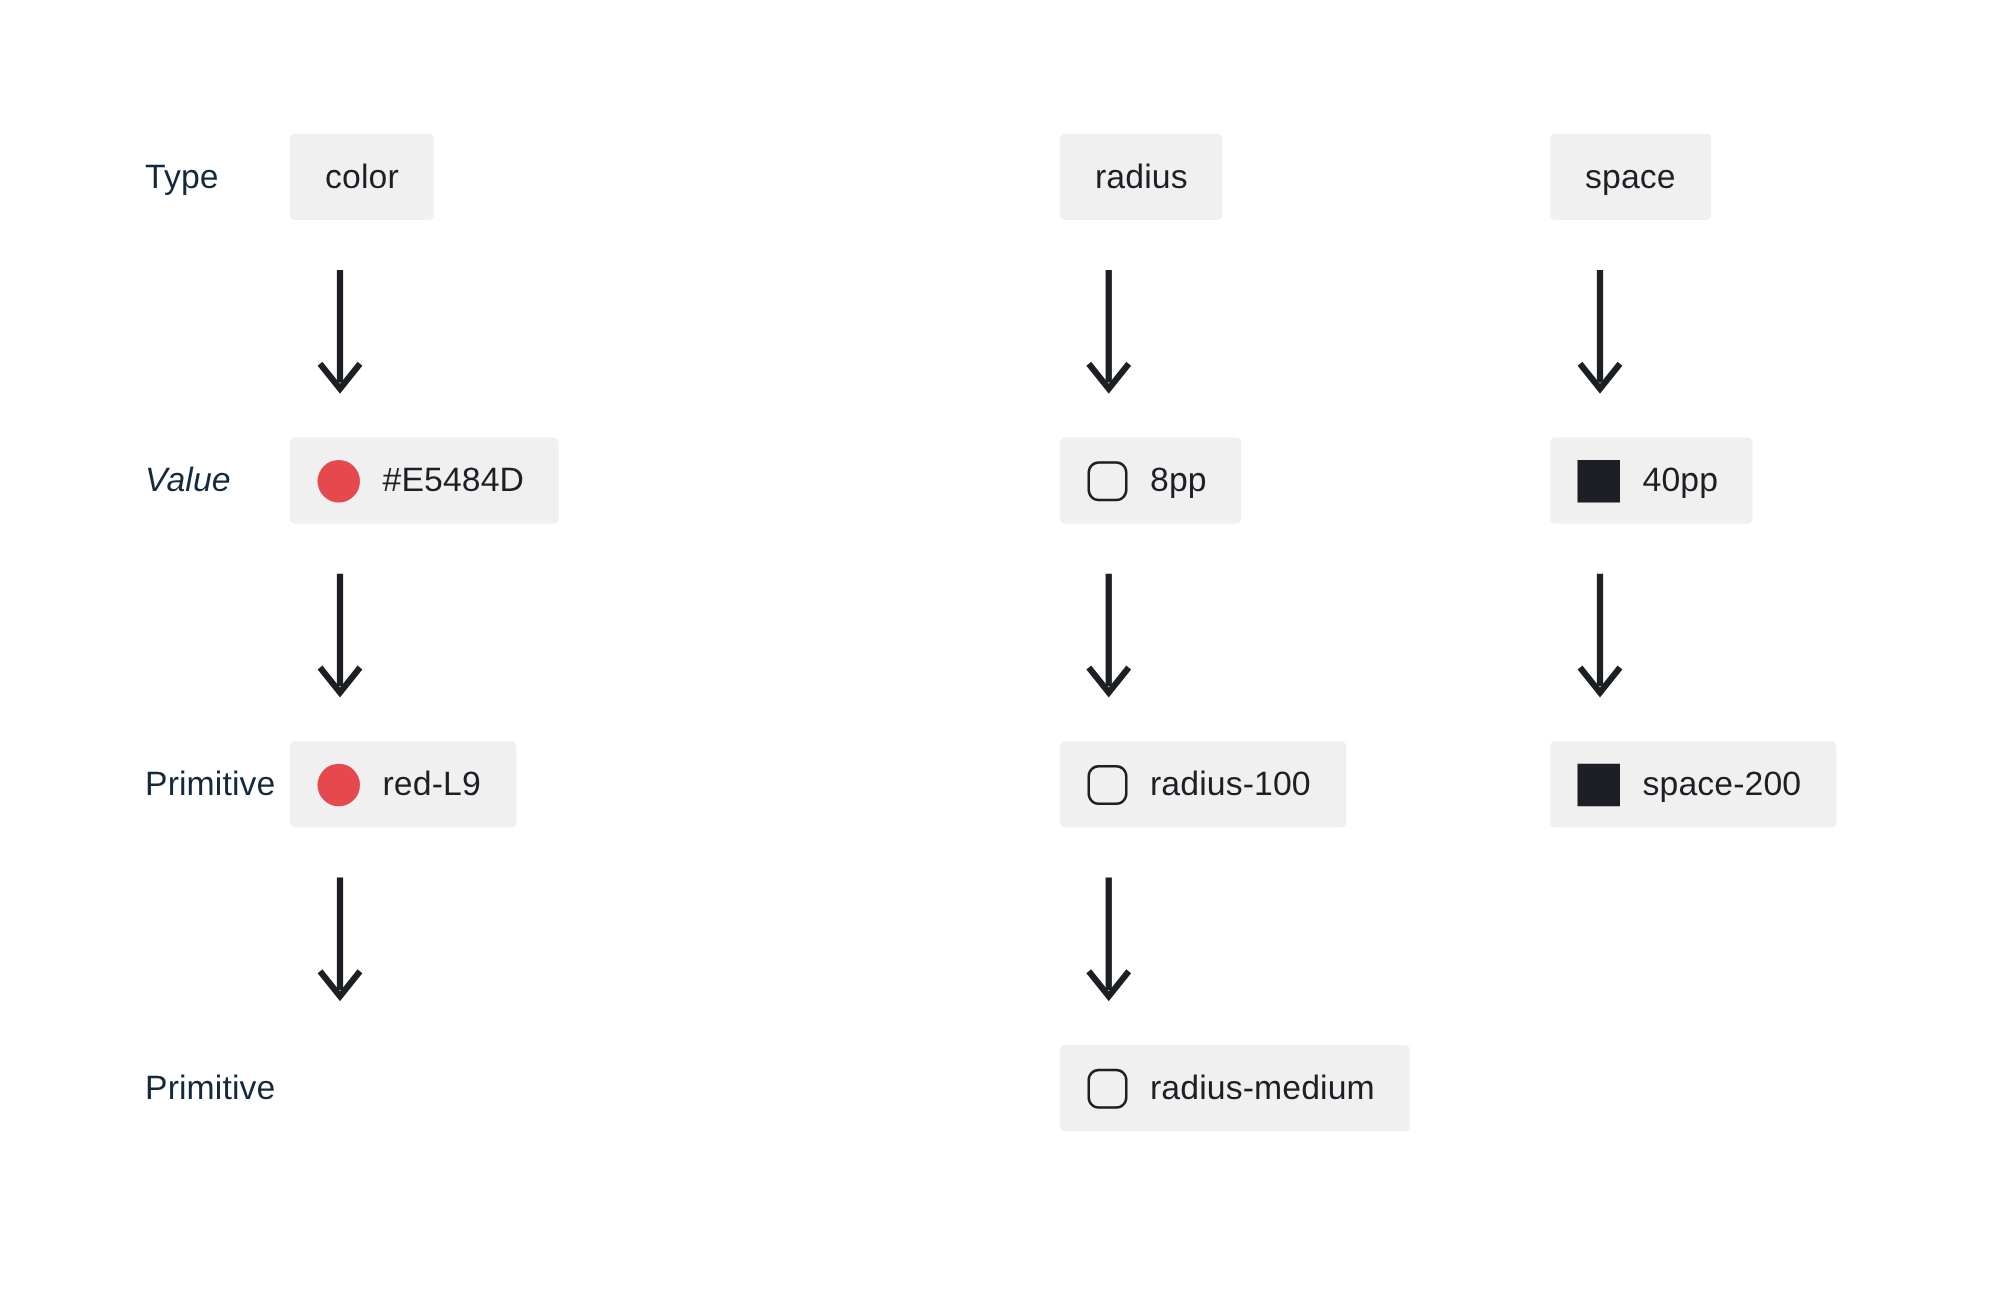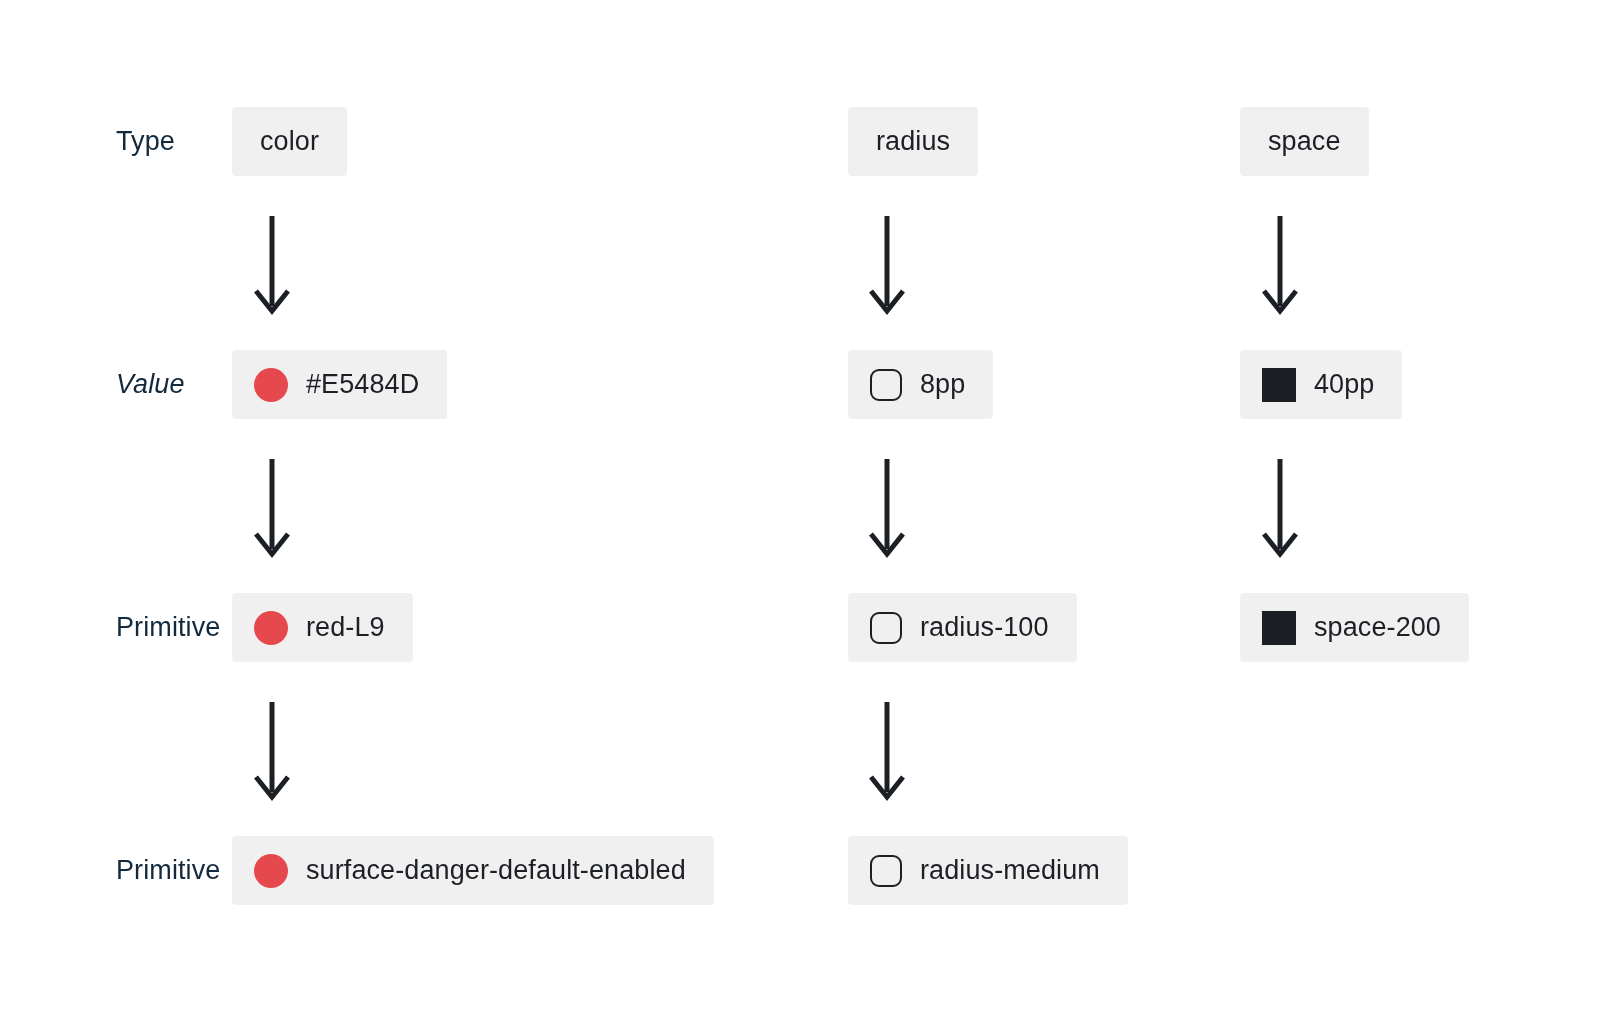--- a/index.html
+++ b/index.html
@@ -128,24 +128,20 @@
     <span class="pill-label">red-L9</span>
   </div>
 
   <div class="arrow" style="left:249px; top:700px;">
     <svg width="46" height="104" viewBox="0 0 46 104" fill="none">
       <path d="M23 2 L23 92" stroke="#1C1F24" stroke-width="5" stroke-linecap="butt"></path>
       <path d="M7 77 L23 97 L39 77" stroke="#1C1F24" stroke-width="5" fill="none" stroke-linecap="butt" stroke-linejoin="miter"></path>
     </svg>
   </div>
 
-  <div class="pill with-swatch" style="left:232px; top:836px;">
-    <span class="swatch swatch-circle" style="background:#E5484D;"></span>
-    <span class="pill-label">surface-danger-default-enabled</span>
-  </div>
 
   <div class="pill" style="left:848px; top:107px;">
     <span class="pill-label">radius</span>
   </div>
 
   <div class="arrow" style="left:864px; top:214px;">
     <svg width="46" height="104" viewBox="0 0 46 104" fill="none">
       <path d="M23 2 L23 92" stroke="#1C1F24" stroke-width="5" stroke-linecap="butt"></path>
       <path d="M7 77 L23 97 L39 77" stroke="#1C1F24" stroke-width="5" fill="none" stroke-linecap="butt" stroke-linejoin="miter"></path>
     </svg>

